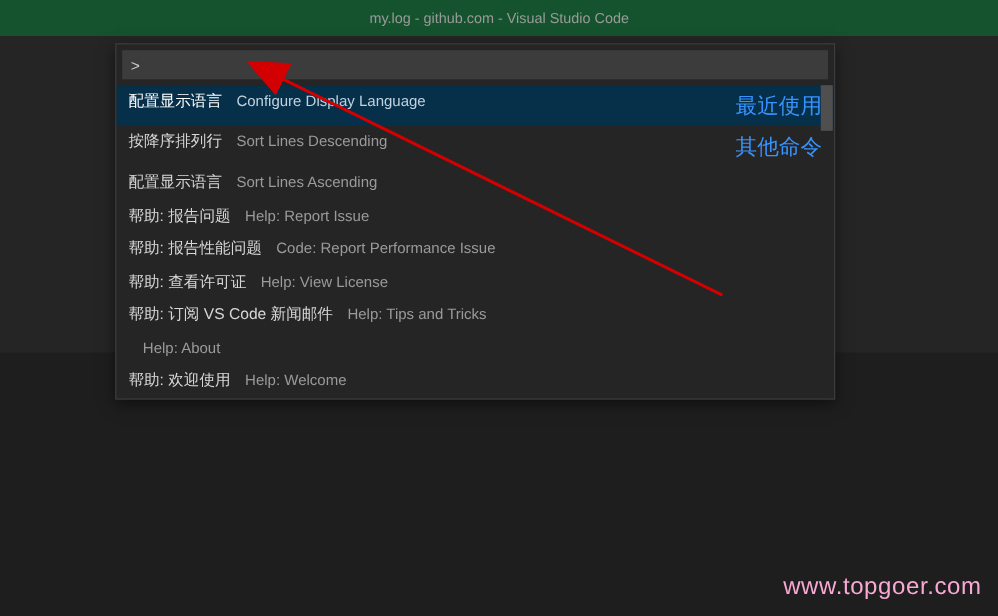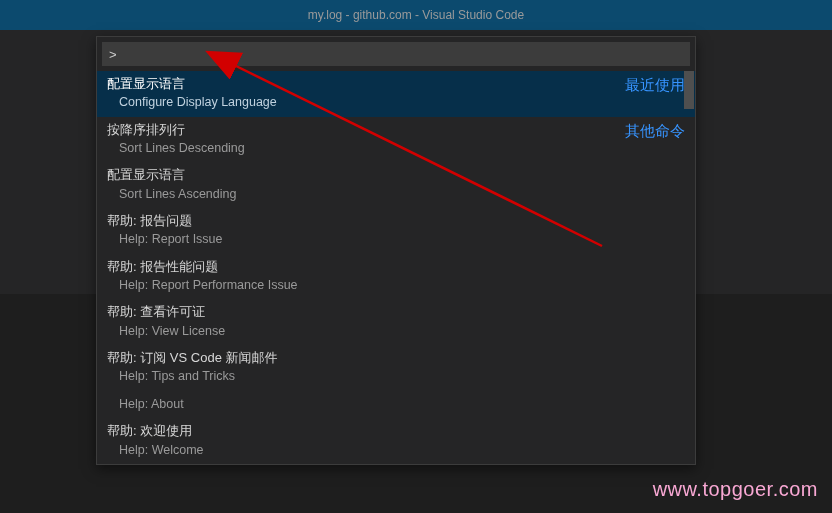--- a/index.html
+++ b/index.html
@@ -6,21 +6,21 @@
   html, body { width: 832px; height: 513px; overflow: hidden; }
   body {
     background: #1e1e1e;
     font-family: "Segoe UI", "Microsoft YaHei", sans-serif;
     font-size: 13px;
     color: #cccccc;
     position: relative;
   }
   .titlebar {
     height: 30px;
-    background: #0c4a6e;
+    background: #14532d;
     display: flex;
     align-items: center;
     justify-content: center;
     color: #9a9a9a;
     font-size: 12px;
   }
   .editor-bg {
     position: absolute;
     top: 30px; left: 0; right: 0;
     height: 264px;
@@ -61,28 +61,28 @@
   }
   .palette-item {
     display: flex;
     align-items: flex-start;
     padding: 4px 10px 5px 10px;
     cursor: pointer;
   }
   .palette-item .text-col {
     flex: 1;
     display: flex;
-    flex-direction: column;
+    flex-direction: row;
     line-height: 1.4;
   }
   .palette-item .label-cn { color: #d7d7d7; font-size: 13px; }
   .palette-item .label-en { color: #9a9a9a; font-size: 12.5px; margin-top: 1px; margin-left: 12px; }
   .palette-item .tag {
     color: #3794ff;
-    font-size: 15px;
+    font-size: 18px;
     margin-left: 8px;
     white-space: nowrap;
     align-self: flex-start;
     padding-top: 1px;
   }
   .palette-item.selected {
     background: #062f4a;
   }
   .palette-item.selected .label-cn { color: #ffffff; }
   .palette-item.selected .label-en { color: #c0d2df; }
@@ -151,21 +151,21 @@
     <div class="palette-item">
       <div class="text-col">
         <span class="label-cn">帮助: 报告问题</span>
         <span class="label-en">Help: Report Issue</span>
       </div>
     </div>
 
     <div class="palette-item">
       <div class="text-col">
         <span class="label-cn">帮助: 报告性能问题</span>
-        <span class="label-en">Help: Report Performance Issue</span>
+        <span class="label-en">Code: Report Performance Issue</span>
       </div>
     </div>
 
     <div class="palette-item">
       <div class="text-col">
         <span class="label-cn">帮助: 查看许可证</span>
         <span class="label-en">Help: View License</span>
       </div>
     </div>
 

